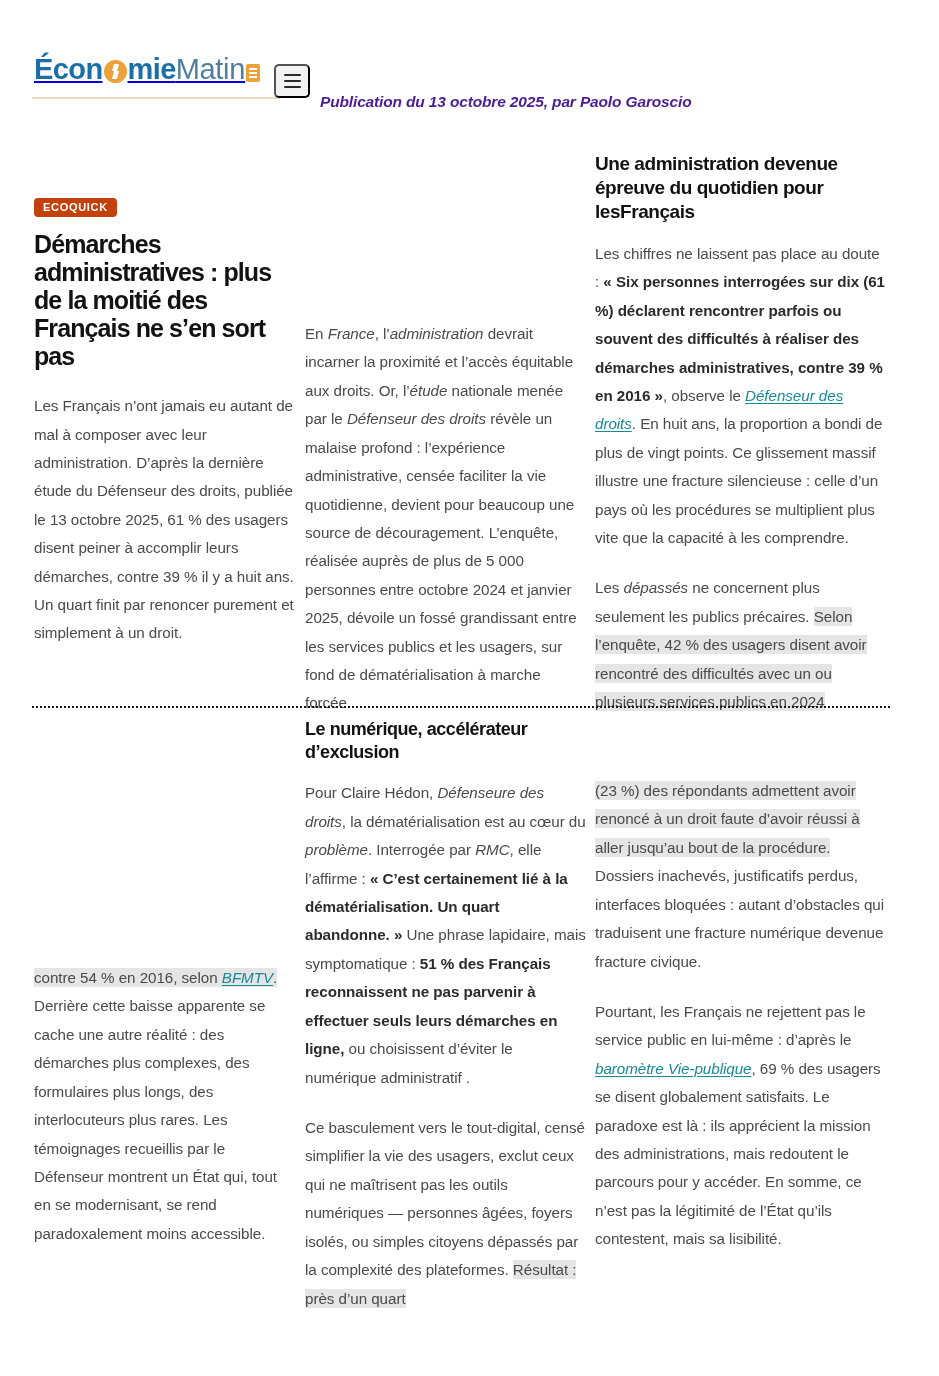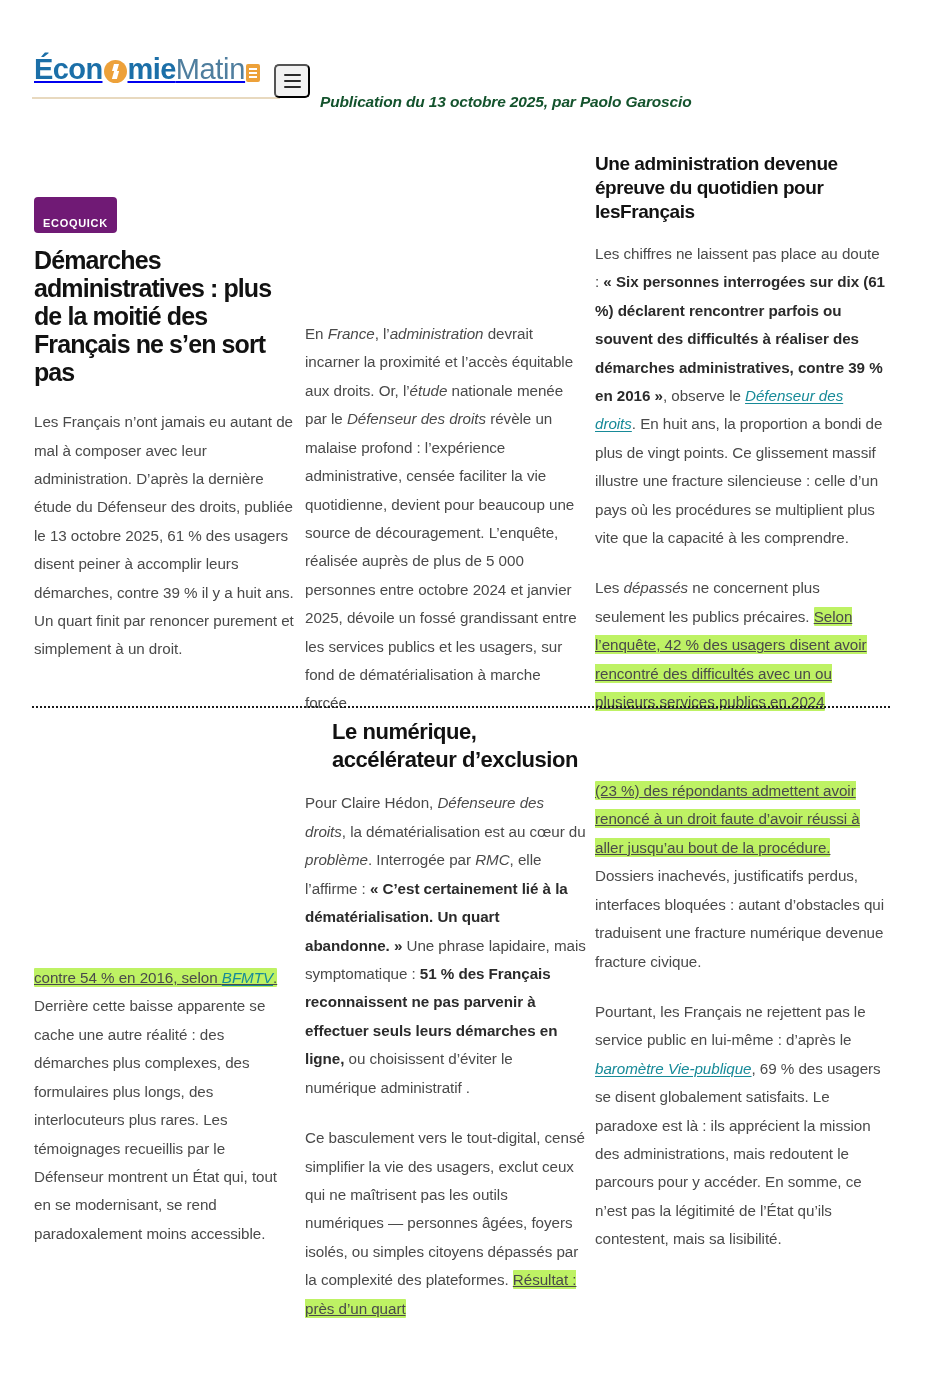--- a/index.html
+++ b/index.html
@@ -115,40 +115,40 @@
     background: #2a2a2a;
     border-radius: 1px;
   }
   .pub-line {
     position: absolute;
     left: 320px;
     top: 93px;
     font-size: 15.5px;
     font-weight: 700;
     font-style: italic;
-    color: #14532d;
+    color: #4c1d95;
     letter-spacing: -0.15px;
     white-space: nowrap;
   }
 
   
   .col { position: absolute; }
   .col-left   { left: 34px;  width: 263px; }
   .col-mid    { left: 305px; width: 282px; }
   .col-right  { left: 595px; width: 292px; }
 
   
   .ecoquick {
     display: inline-block;
-    background: #701a75;
+    background: #c2410c;
     color: #ffffff;
     font-size: 11px;
     font-weight: 700;
     letter-spacing: 0.7px;
-    padding: 20px 9px 4px 9px;
+    padding: 3px 9px 4px 9px;
     border-radius: 4px;
     line-height: 1.1;
   }
 
   
   h1.headline {
     margin: 13px 0 0 0;
     font-size: 25px;
     line-height: 1.12;
     font-weight: 800;
@@ -159,22 +159,21 @@
 
   h2.subhead {
     margin: 0 0 16px 0;
     font-size: 19px;
     line-height: 1.26;
     font-weight: 700;
     letter-spacing: -0.45px;
     color: #121212;
   }
   h2.subhead.small {
-    font-size: 22px;
-    margin-left: 27px;
+    font-size: 18px;
   }
 
   p.body {
     margin: 0 0 22px 0;
     font-size: 15.2px;
     line-height: 1.87;
     color: #4a4a4a;
     letter-spacing: -0.05px;
   }
   p.body:last-child { margin-bottom: 0; }
@@ -186,25 +185,24 @@
 
   a.inline-link {
     color: #178a98;
     font-style: italic;
     font-weight: 500;
     text-decoration: underline;
     text-underline-offset: 2px;
   }
 
   mark.hl {
-    background: #bef264;
+    background: #e5e5e5;
     color: inherit;
     padding: 1px 0;
     border-radius: 1px;
-    text-decoration: underline;
   }
 
   
   .divider {
     position: absolute;
     left: 32px;
     top: 706px;
     width: 858px;
     height: 0;
     border-top: 2px dotted #1b1b1b;

